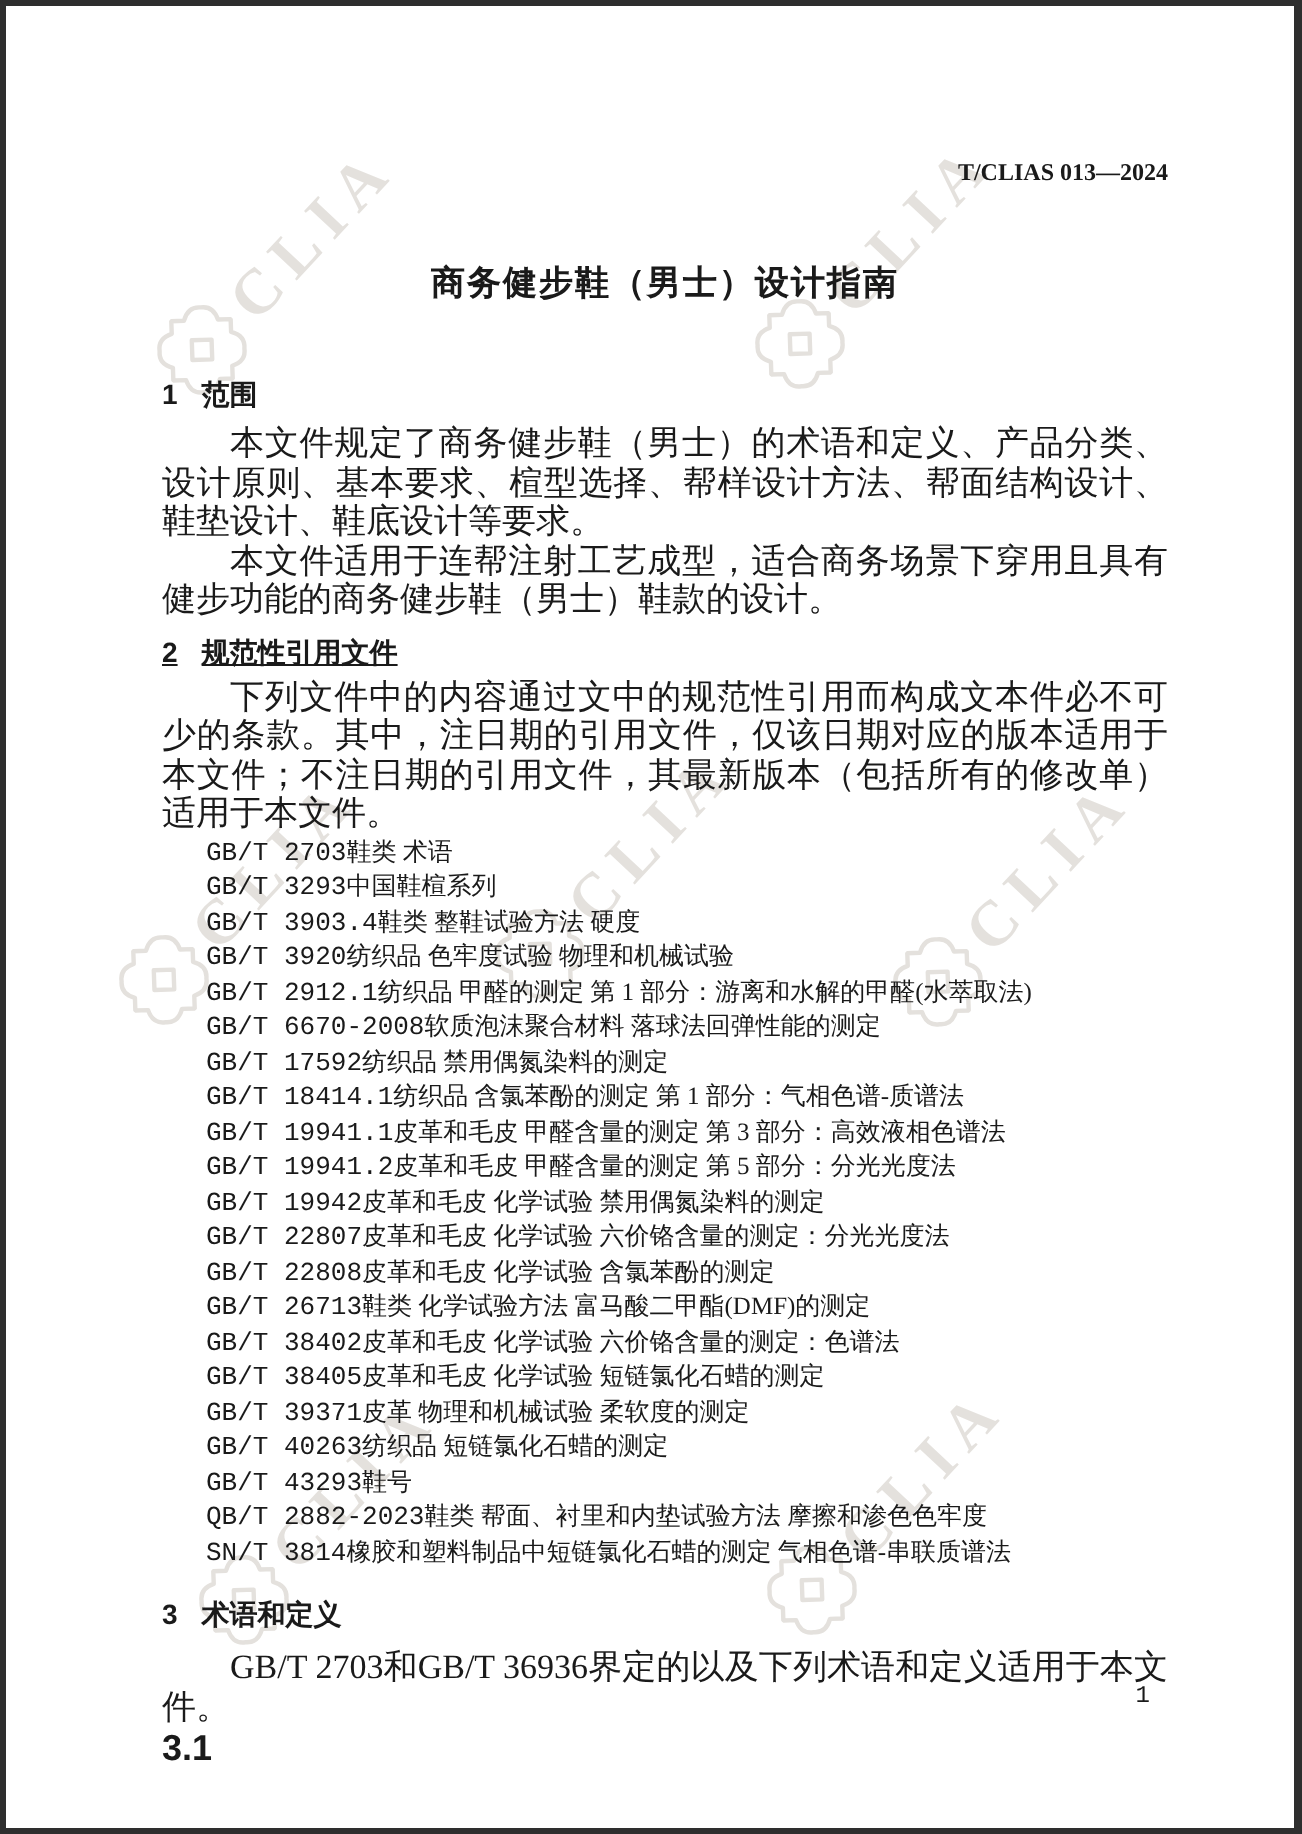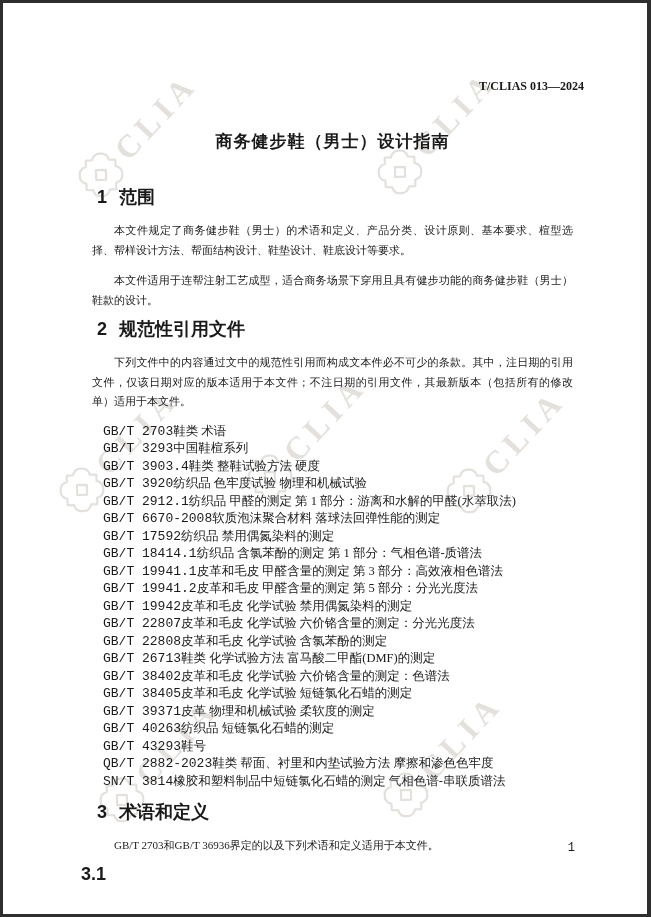--- a/index.html
+++ b/index.html
@@ -52,33 +52,33 @@
   .doc-title {
     margin:38px 0 0 0;
     text-align:center;
     font-family:Liberation Serif, serif;
     font-weight:700;
     font-size:17px;
     line-height:22px;
     letter-spacing:1px;
   }
   h2.sec-heading {
-    margin:16px;
+    margin:0;
     font-family:"Liberation Sans","DejaVu Sans",sans-serif;
     font-weight:700;
-    font-size:18px;
+    font-size:14px;
     line-height:16px;
   }
   h2.sec-heading .sec-title { margin-left:12px; }
   .sec-1 h2 { margin-top:36px; }
-  .sec-2 h2 { margin-top:8px; }
+  .sec-2 h2 { margin-top:8px;text-decoration:underline; }
   .sec-3 h2 { margin-top:14px; }
   p.body-p {
-    margin:11px;
-    font-size:11px;
+    margin:0;
+    font-size:17px;
     line-height:19.5px;
     text-align:justify;
     text-indent:2em;
   }
   .sec-1 p.body-p:first-of-type { margin-top:7px; }
   .sec-2 p.body-p { margin-top:5px; }
   .sec-3 p.body-p { margin-top:9px; }
   .ref-list {
     margin-top:1px;
     padding-left:22px;

